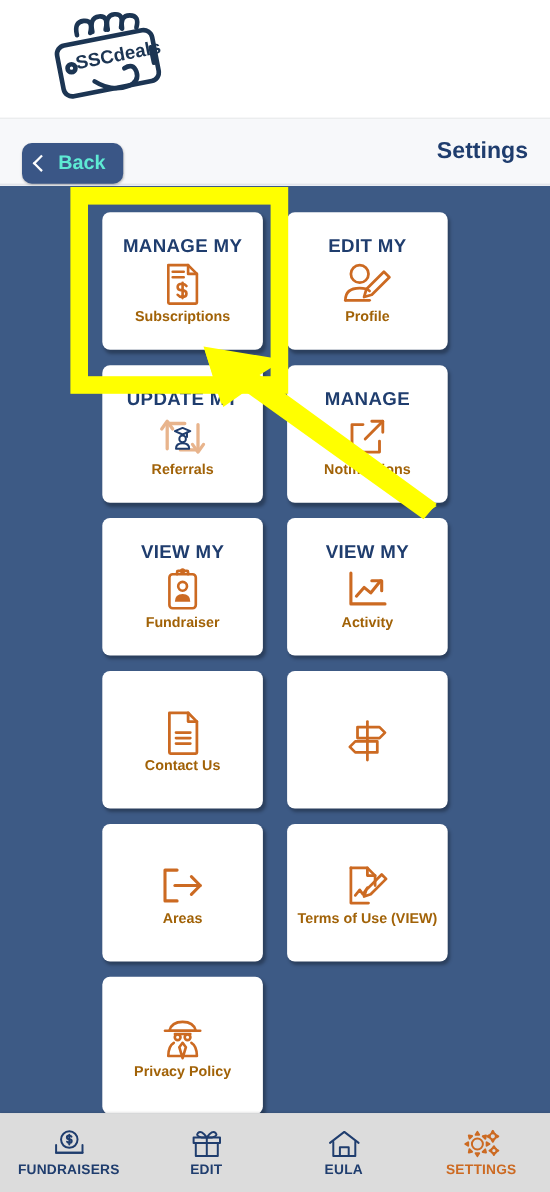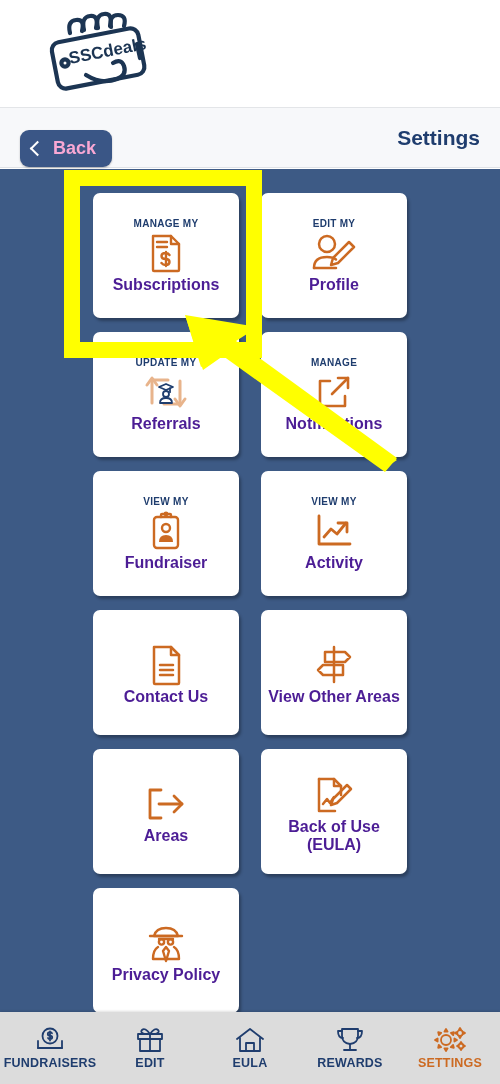--- a/index.html
+++ b/index.html
@@ -21,21 +21,21 @@
   
   .title-bar{
     height:60px;width:500px;background:#f7f8fa;
     display:flex;align-items:center;justify-content:space-between;
     box-sizing:border-box;padding:0 20px;
     border-bottom:1px solid #dfe2e6;
   }
   .back-btn{
     background:#3a5party;
     background:#3a5686;
-    color:#f9a8d4;
+    color:#5eead4;
     border-radius:9px;
     display:flex;align-items:center;gap:8px;
     padding:8px 16px 8px 12px;
     font-size:18px;font-weight:bold;
     box-shadow:0 1px 2px rgba(0,0,0,.25);
     cursor:pointer;
     margin-top:21px;
   }
   .chev{display:inline-block;width:9px;height:9px;
     border-left:2.6px solid #fff;border-bottom:2.6px solid #fff;
@@ -63,30 +63,30 @@
     border-radius:7px;
     box-shadow:2px 3px 3px rgba(0,0,0,.30);
     display:flex;flex-direction:column;
     align-items:center;justify-content:center;
     box-sizing:border-box;
     padding:6px 4px;
     cursor:pointer;
     position:relative;
   }
   .tile .eyebrow{
-    color:#1f3d6e;font-size:10px;font-weight:bold;
+    color:#1f3d6e;font-size:17px;font-weight:bold;
     letter-spacing:.3px;text-transform:uppercase;
     margin-bottom:2px;line-height:1.1;
   }
   .tile .ticon{
     height:42px;display:flex;align-items:center;justify-content:center;
     margin:1px 0 2px 0;
   }
   .tile .tlabel{
-    color:#4c1d95;font-size:16px;font-weight:bold;
+    color:#a16207;font-size:13px;font-weight:bold;
     text-align:center;line-height:1.12;
   }
   .tile.noeyebrow .ticon{margin-top:4px;}
   
   .navbar{
     position:absolute;left:0;top:1012px;
     width:500px;height:72px;background:#dcdcdc;
     display:flex;align-items:center;
     box-shadow:0 -1px 2px rgba(0,0,0,.12);
   }
@@ -231,21 +231,20 @@
     </div>
 
     <div class="tile noeyebrow">
       <div class="ticon">
         <svg width="42" height="40" viewBox="0 0 42 40" fill="none" stroke="#cc6a22" stroke-width="2.5" stroke-linecap="round" stroke-linejoin="round">
           <path d="M21 2 V37"></path>
           <path d="M12 7 h20 l5 5 l-5 5 H12 Z"></path>
           <path d="M30 20 H10 l-5 5 l5 5 h20 Z"></path>
         </svg>
       </div>
-      <div class="tlabel">View Other Areas</div>
     </div>
 
     <div class="tile noeyebrow">
       <div class="ticon">
         <svg width="42" height="36" viewBox="0 0 42 36" fill="none" stroke="#cc6a22" stroke-width="2.8" stroke-linecap="round" stroke-linejoin="round">
           <path d="M16 4 H5 V32 H16"></path>
           <path d="M14 18 H37"></path>
           <path d="M29 10 L37 18 L29 26"></path>
         </svg>
       </div>
@@ -256,21 +255,21 @@
     <div class="tile noeyebrow">
       <div class="ticon">
         <svg width="40" height="40" viewBox="0 0 40 40" fill="none" stroke="#cc6a22" stroke-width="2.5" stroke-linecap="round" stroke-linejoin="round">
           <path d="M5 4 h15 l7 7 v9"></path>
           <path d="M20 4 v7 h7"></path>
           <path d="M5 4 v32 h16"></path>
           <path d="M9 29 l4 -5 l3 4 l4 -6"></path>
           <path d="M33 10 l4 4 l-14 14 l-6 2 l2 -6 Z"></path>
         </svg>
       </div>
-      <div class="tlabel">Back of Use (EULA)</div>
+      <div class="tlabel">Terms of Use (VIEW)</div>
     </div>
 
     <div class="tile noeyebrow">
       <div class="ticon">
         <svg width="40" height="40" viewBox="0 0 40 40" fill="none" stroke="#cc6a22" stroke-width="2.4" stroke-linecap="round" stroke-linejoin="round">
           <path d="M8 13 q2 -8 12 -8 q10 0 12 8 Z"></path>
           <path d="M4 13 h32"></path>
           <path d="M13 16 h14"></path>
           <circle cx="15.5" cy="19" r="2.6"></circle>
           <circle cx="24.5" cy="19" r="2.6"></circle>
@@ -315,30 +314,20 @@
 
   <div class="navitem">
     <svg width="30" height="26" viewBox="0 0 30 26" fill="none" stroke="#1f3d6e" stroke-width="1.8" stroke-linecap="round" stroke-linejoin="round">
       <path d="M2 12 L15 2 L28 12"></path>
       <path d="M5 11 v13 h20 V11"></path>
       <path d="M11 24 v-8 h8 v8"></path>
     </svg>
     <div class="nlabel">EULA</div>
   </div>
 
-  <div class="navitem">
-    <svg width="30" height="26" viewBox="0 0 30 26" fill="none" stroke="#1f3d6e" stroke-width="1.8" stroke-linecap="round" stroke-linejoin="round">
-      <path d="M7 2 h16 v7 q0 7 -8 8 q-8 -1 -8 -8 Z"></path>
-      <path d="M7 4 H3 q0 7 5 7"></path>
-      <path d="M23 4 h4 q0 7 -5 7"></path>
-      <path d="M15 17 v5"></path>
-      <path d="M9 23 h12"></path>
-    </svg>
-    <div class="nlabel">REWARDS</div>
-  </div>
 
   <div class="navitem active">
     <svg width="34" height="26" viewBox="0 0 34 26" fill="none" stroke="#cc6a22" stroke-width="1.8" stroke-linecap="round" stroke-linejoin="round">
       <circle cx="13" cy="13" r="5"></circle>
       <path d="M13 2 l1.6 2.6 h-3.2 Z M13 24 l1.6 -2.6 h-3.2 Z M2 13 l2.6 -1.6 v3.2 Z M24 13 l-2.6 -1.6 v3.2 Z M5.2 5.2 l3 .6 l-2.3 2.3 Z M20.8 20.8 l-3 -.6 l2.3 -2.3 Z M20.8 5.2 l-.6 3 l-2.3 -2.3 Z M5.2 20.8 l.6 -3 l2.3 2.3 Z"></path>
       <circle cx="27" cy="6" r="2.8"></circle>
       <path d="M27 1 l.9 1.5 h-1.8 Z M27 11 l.9 -1.5 h-1.8 Z M22 6 l1.5 -.9 v1.8 Z M32 6 l-1.5 -.9 v1.8 Z"></path>
       <circle cx="28" cy="19" r="2.4"></circle>
       <path d="M28 15 l.8 1.3 h-1.6 Z M28 23 l.8 -1.3 h-1.6 Z M24 19 l1.3 -.8 v1.6 Z M32 19 l-1.3 -.8 v1.6 Z"></path>
     </svg>

